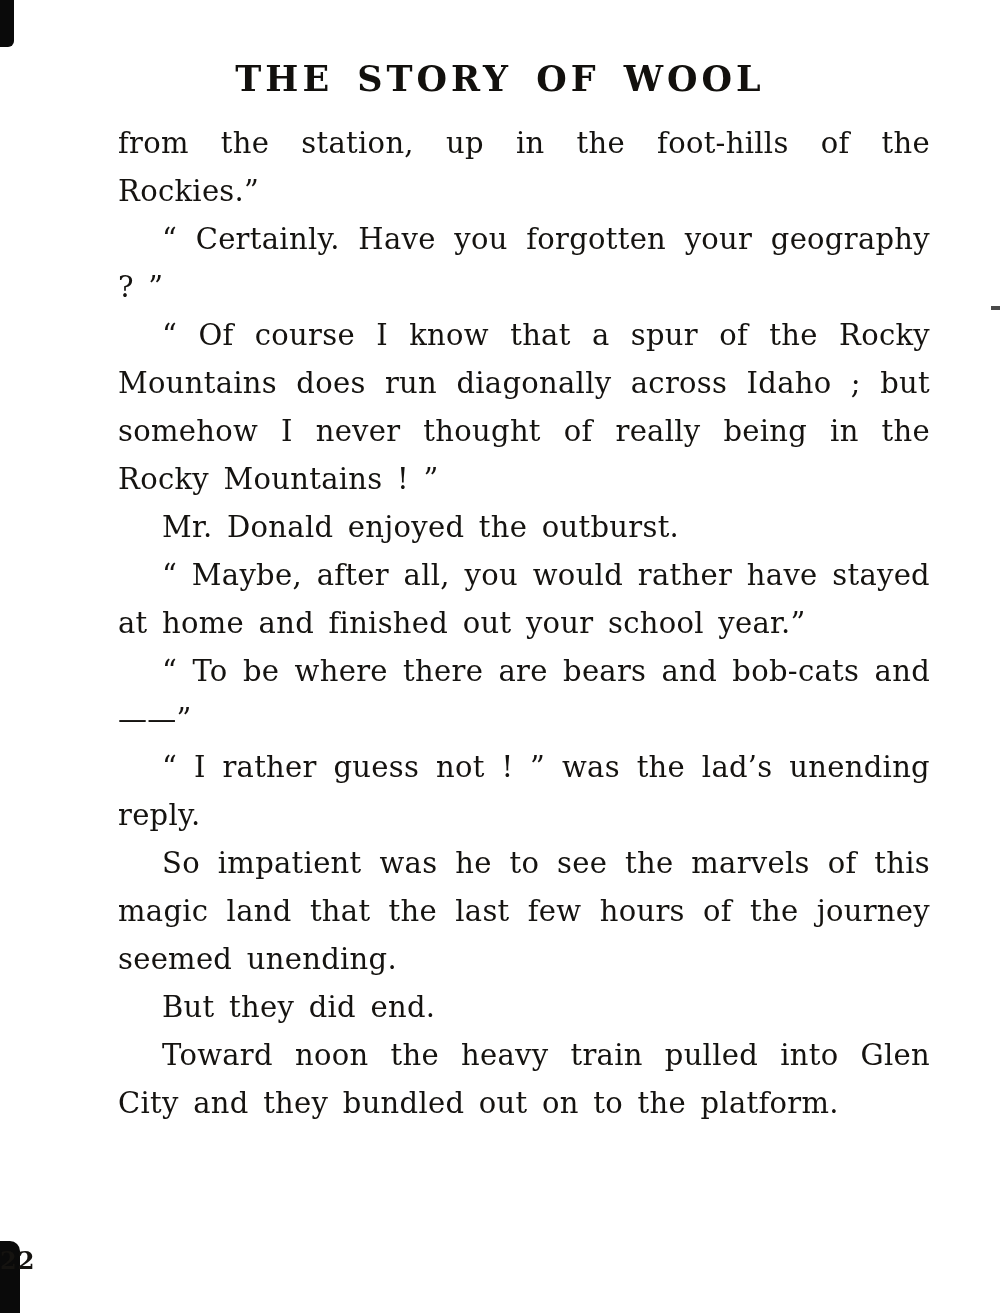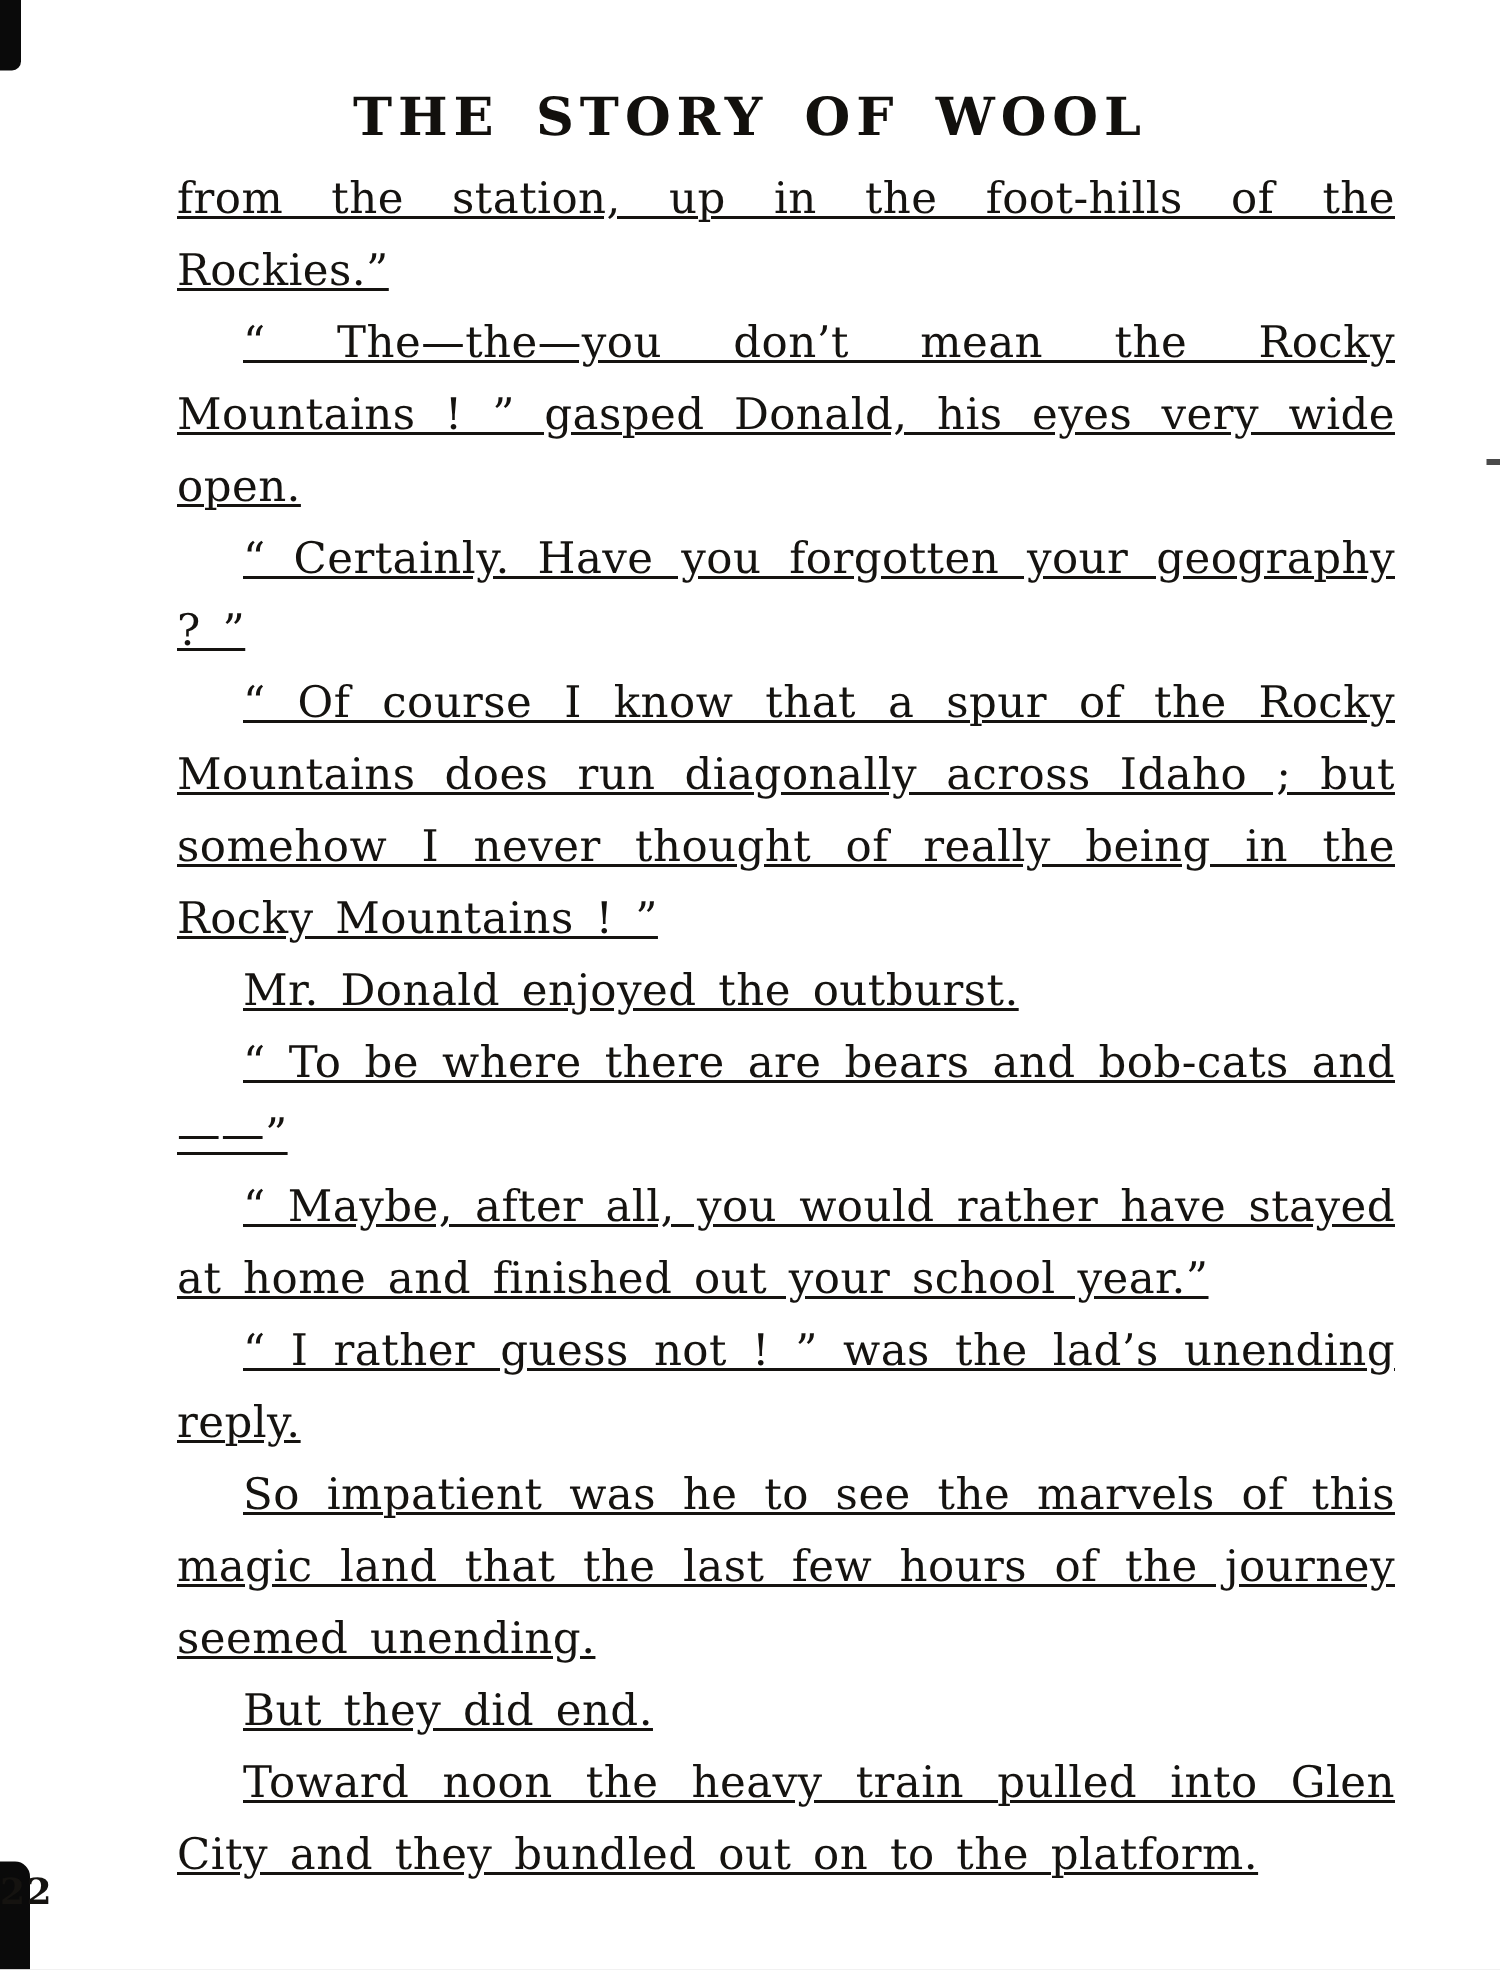--- a/index.html
+++ b/index.html
@@ -46,29 +46,28 @@
     margin: 0;
     padding-top: 58px;
     text-align: center;
     font-size: 35px;
     font-weight: bold;
     letter-spacing: 4px;
     word-spacing: 8px;
     color: #12100d;
   }
   .text-block {
-    margin-top: 9px;
+    margin-top: 20px;
     padding-left: 118px;
     padding-right: 70px;
     font-size: 29px;
     line-height: 48px;
     text-align: justify;
     word-spacing: 5px;
     letter-spacing: 0.3px;
-    text-decoration: underline;
   }
   .text-block p.para {
     margin: 0;
   }
   .text-block p.para.indent {
     text-indent: 44px;
   }
   .page-number {
     position: absolute;
     bottom: 38px;
@@ -86,26 +85,25 @@
 <div class="page">
 
   <div class="scan-mark mark-top-left"></div>
   <div class="scan-mark mark-bottom-left"></div>
   <div class="scan-mark mark-right-dash"></div>
 
   <h1 class="title">THE STORY OF WOOL</h1>
 
   <div class="text-block">
       <p class="para">from the station, up in the foot-hills of the Rockies.”</p>
-      <p class="para indent">“ The—the—you don’t mean the Rocky Mountains ! ” gasped Donald, his eyes very wide open.</p>
       <p class="para indent">“ Certainly.  Have you forgotten your geography ? ”</p>
       <p class="para indent">“ Of course I know that a spur of the Rocky Mountains does run diagonally across Idaho ; but somehow I never thought of really being in the Rocky Mountains ! ”</p>
       <p class="para indent">Mr. Donald enjoyed the outburst.</p>
+      <p class="para indent">“ Maybe, after all, you would rather have stayed at home and finished out your school year.”</p>
       <p class="para indent">“ To be where there are bears and bob-cats and ——”</p>
-      <p class="para indent">“ Maybe, after all, you would rather have stayed at home and finished out your school year.”</p>
       <p class="para indent">“ I rather guess not ! ” was the lad’s unending reply.</p>
       <p class="para indent">So impatient was he to see the marvels of this magic land that the last few hours of the journey seemed unending.</p>
       <p class="para indent">But they did end.</p>
       <p class="para indent">Toward noon the heavy train pulled into Glen City and they bundled out on to the platform.</p>
     </div>
 
   <div class="page-number">22</div>
 
 </div>
 

